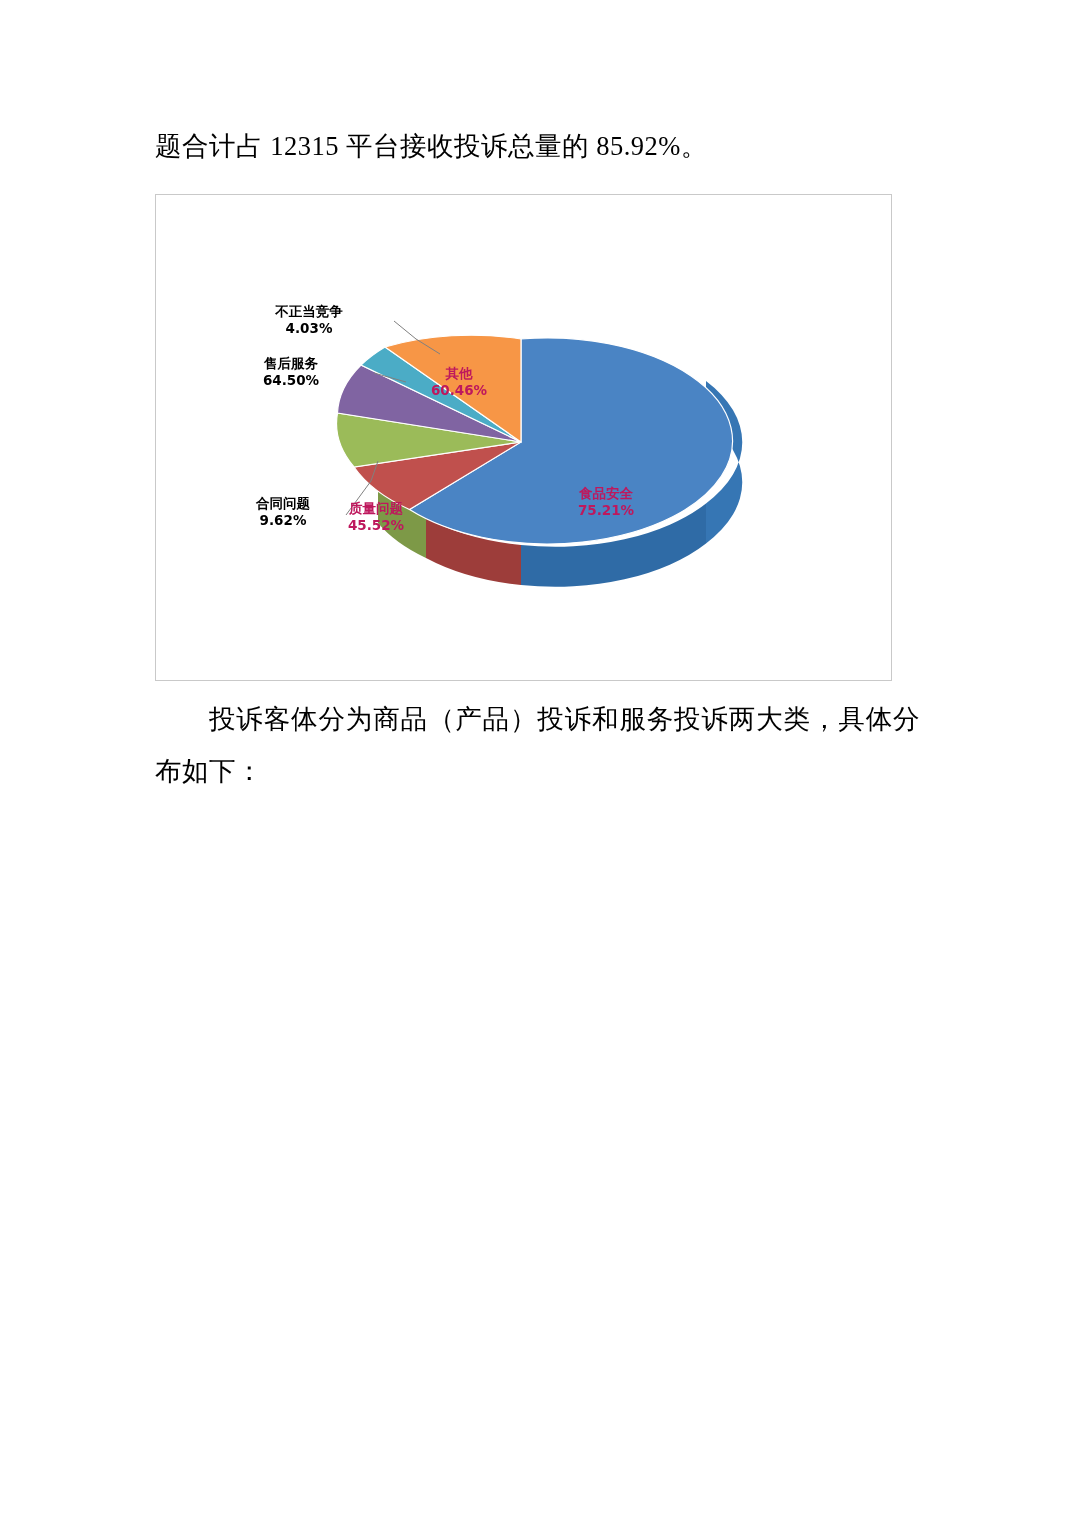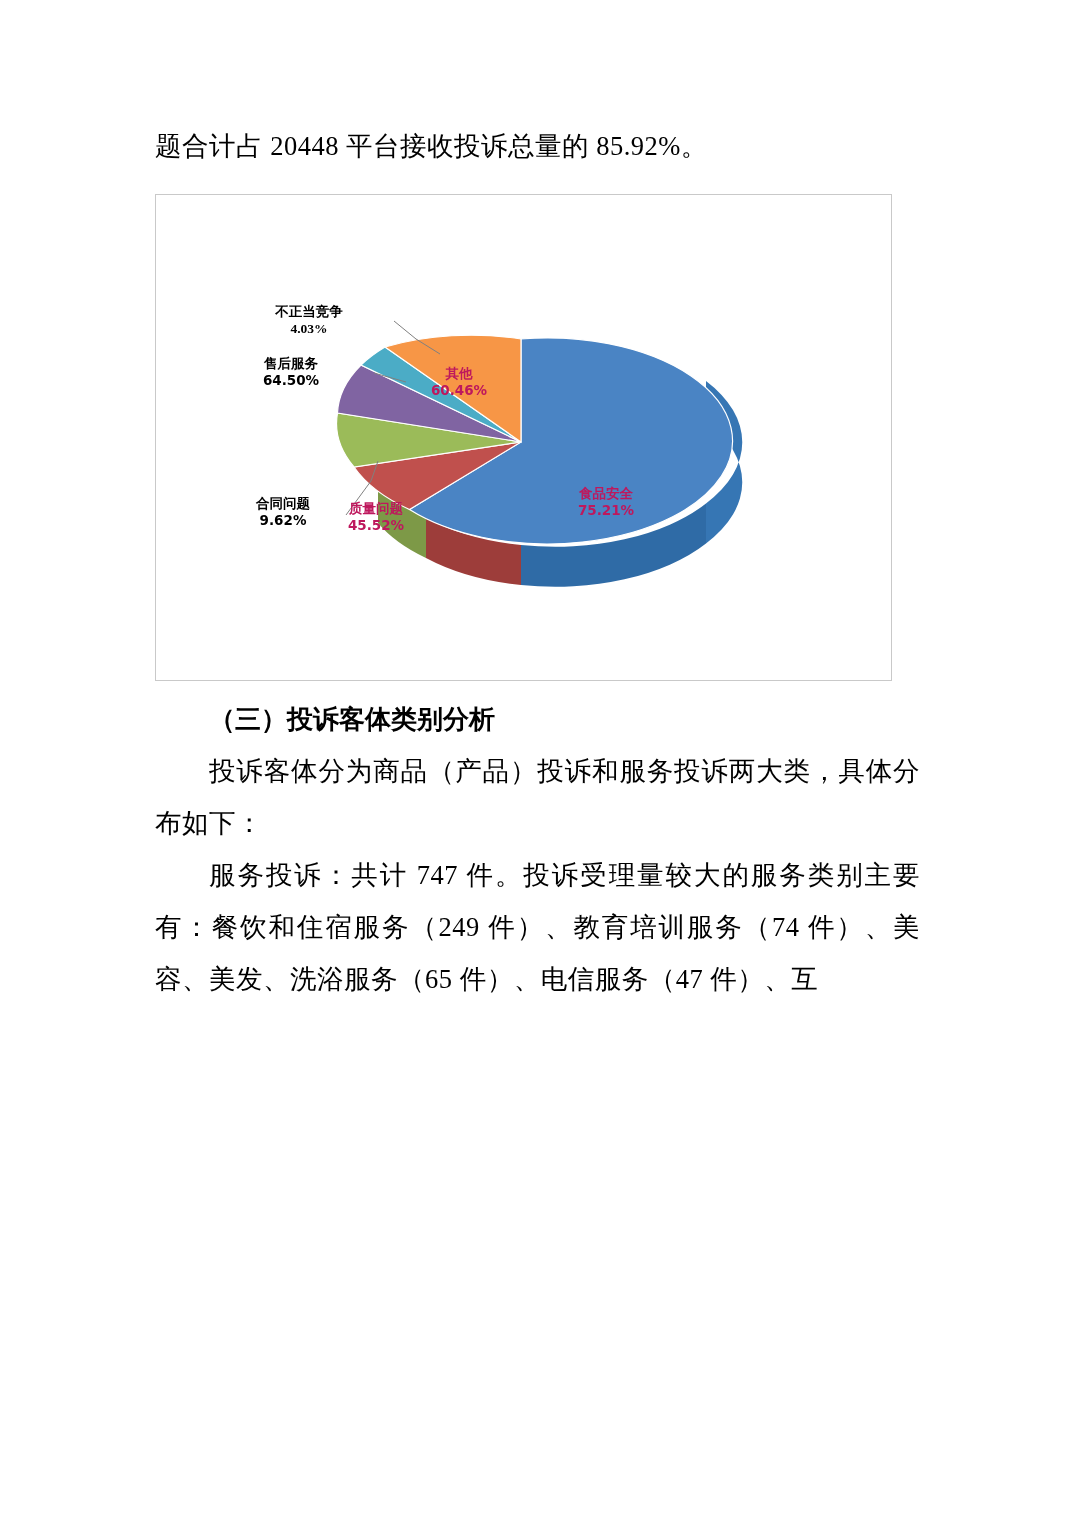--- a/index.html
+++ b/index.html
@@ -80,21 +80,21 @@
 
   
   .after-chart { margin-top: 4px; }
 </style>
 </head>
 <body>
 
 <div class="page">
   <div class="content">
 
-    <p class="para">题合计占 20448 平台接收投诉总量的 85.92%。</p>
+    <p class="para">题合计占 12315 平台接收投诉总量的 85.92%。</p>
 
     <div class="chart-frame">
       <div class="pie-wrap">
         <svg class="pie-svg" width="520" height="380" viewBox="0 0 520 380">
           <defs>
             <clipPath id="clipTop">
               <rect x="0" y="0" width="520" height="290"></rect>
             </clipPath>
           </defs>
 
@@ -135,37 +135,35 @@
         <div class="slice-label inside" style="left:285px; top:230px; width:110px;">
           <div>食品安全</div>
           <div>75.21%</div>
         </div>
 
         <div class="slice-label inside" style="left:55px; top:245px; width:110px;">
           <div>质量问题</div>
           <div>45.52%</div>
         </div>
 
-        <div class="slice-label" style="left:-22px; top:48px; width:130px;font-family:Liberation Serif, serif;">
+        <div class="slice-label" style="left:-22px; top:48px; width:130px;">
           <div>不正当竞争</div>
           <div>4.03%</div>
         </div>
 
         <div class="slice-label" style="left:-40px; top:100px; width:130px;">
           <div>售后服务</div>
           <div>64.50%</div>
         </div>
 
         <div class="slice-label" style="left:-48px; top:240px; width:130px;">
           <div>合同问题</div>
           <div>9.62%</div>
         </div>
       </div>
     </div>
 
     <div class="after-chart">
-      <p class="heading">（三）投诉客体类别分析</p>
       <p class="para indent">投诉客体分为商品（产品）投诉和服务投诉两大类，具体分布如下：</p>
-      <p class="para indent">服务投诉：共计 747 件。投诉受理量较大的服务类别主要有：餐饮和住宿服务（249 件）、教育培训服务（74 件）、美容、美发、洗浴服务（65 件）、电信服务（47 件）、互</p>
     </div>
 
   </div>
 </div>
 
 </body></html>

